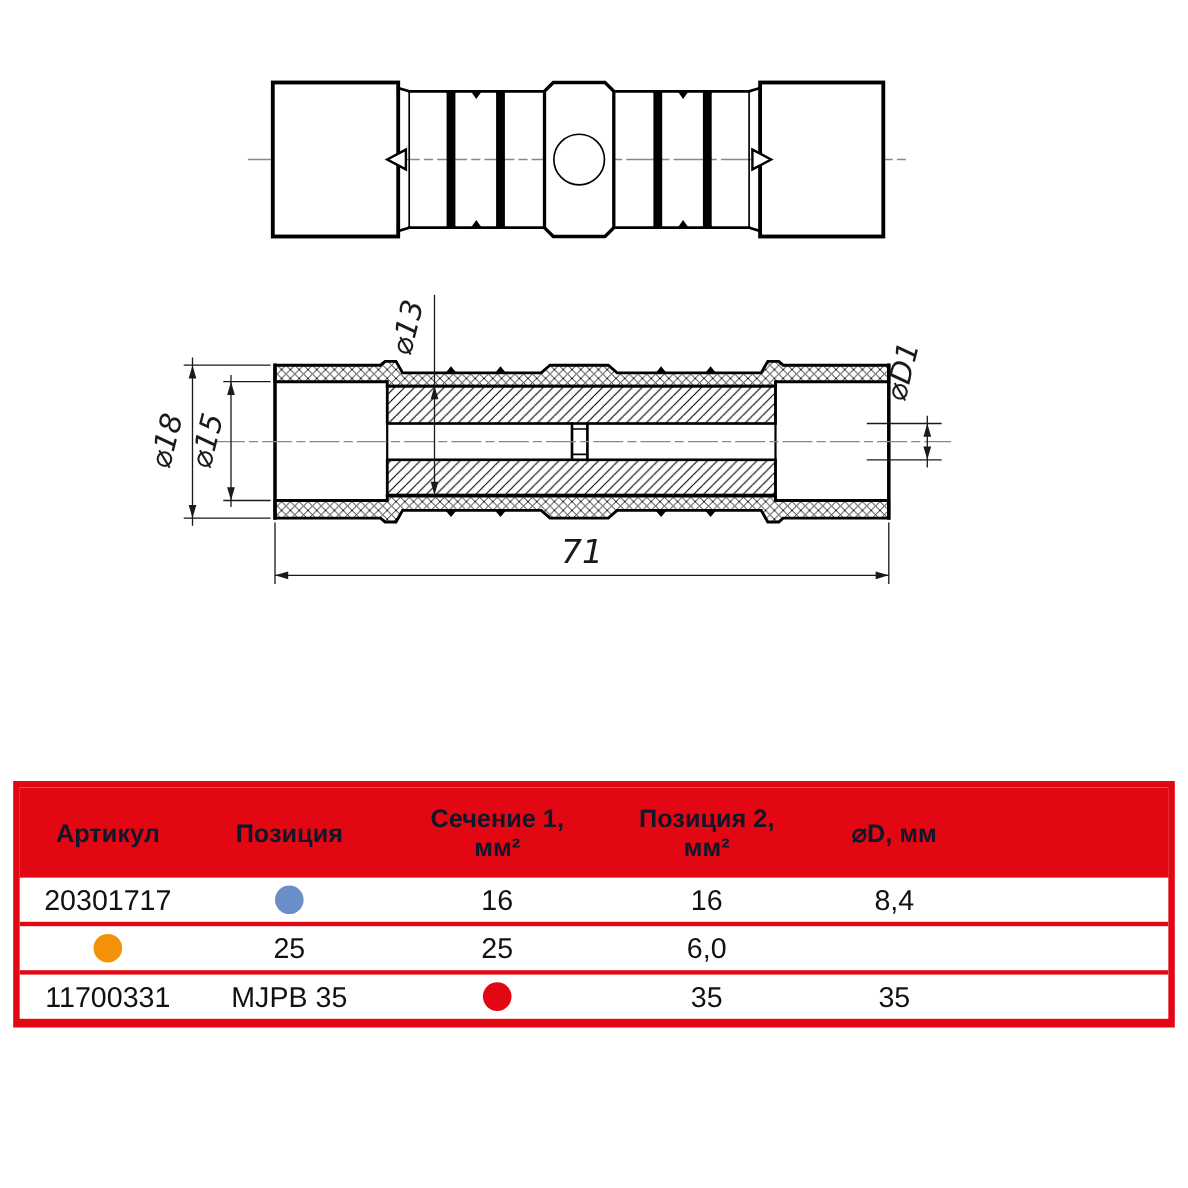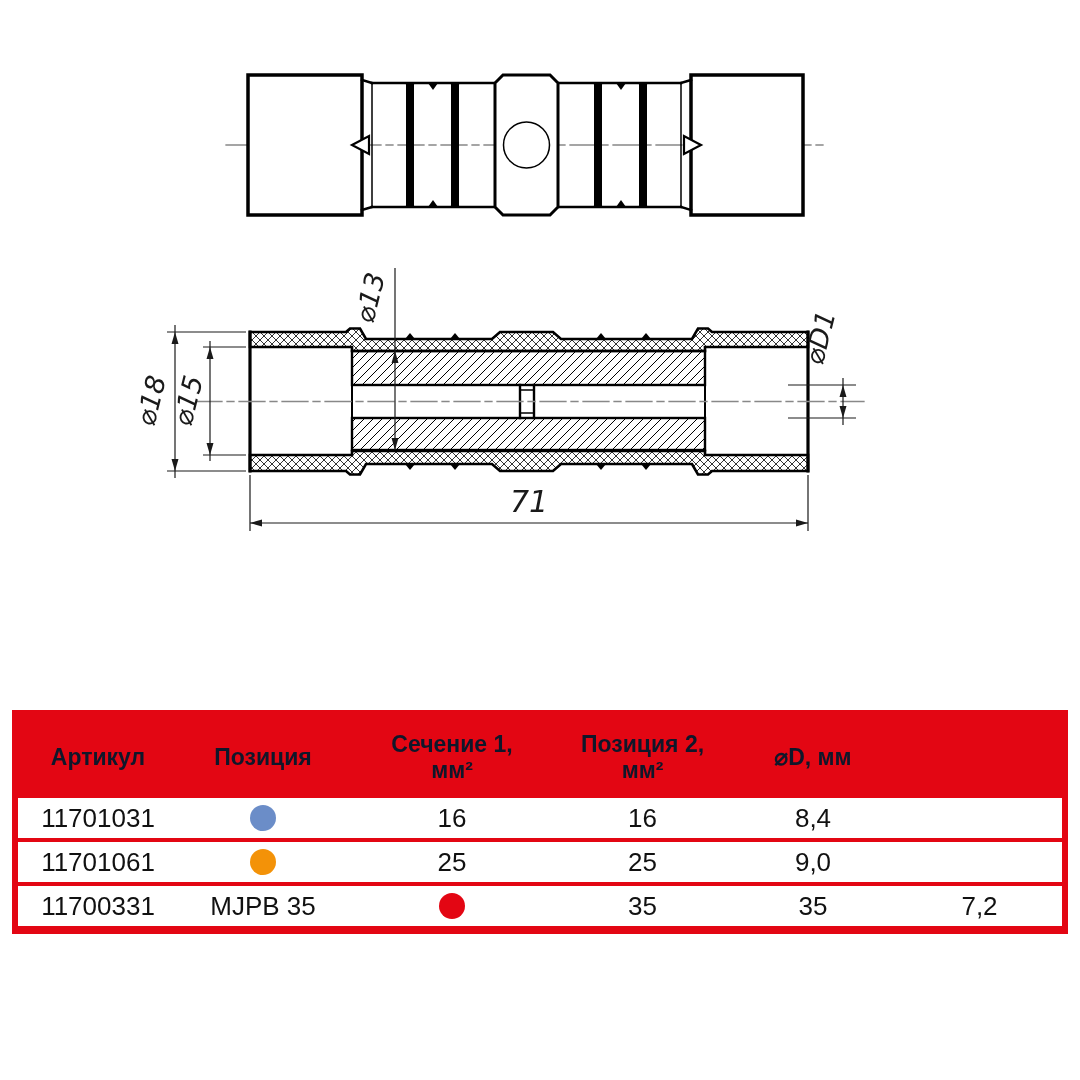--- a/index.html
+++ b/index.html
@@ -166,50 +166,48 @@
       <div class="th">
           <span>Позиция 2,</span>
           <span class="l2">мм²</span>
         </div>
       <div class="th">
           <span>⌀D, мм</span>
         </div>
     </div>
 
     <div class="trow">
-      <div class="td">11701031</div>
+      <div class="td">20301717</div>
       <div class="td dotcell">
         <svg width="28" height="28" viewBox="0 0 28 28">
           <circle cx="14" cy="14" r="13" fill="#6b8dc8"></circle>
         </svg>
       </div>
       <div class="td">16</div>
       <div class="td">16</div>
       <div class="td">8,4</div>
     </div>
 
     <div class="trow">
-      <div class="td">11701061</div>
       <div class="td dotcell">
         <svg width="28" height="28" viewBox="0 0 28 28">
           <circle cx="14" cy="14" r="13" fill="#f39208"></circle>
         </svg>
       </div>
       <div class="td">25</div>
       <div class="td">25</div>
-      <div class="td">9,0</div>
+      <div class="td">6,0</div>
     </div>
 
     <div class="trow">
       <div class="td">11700331</div>
       <div class="td">MJPB 35</div>
       <div class="td dotcell">
         <svg width="28" height="28" viewBox="0 0 28 28">
           <circle cx="14" cy="14" r="13" fill="#e30613"></circle>
         </svg>
       </div>
       <div class="td">35</div>
       <div class="td">35</div>
-      <div class="td">7,2</div>
     </div>
   </div>
 
 </div>
 
 </body></html>

